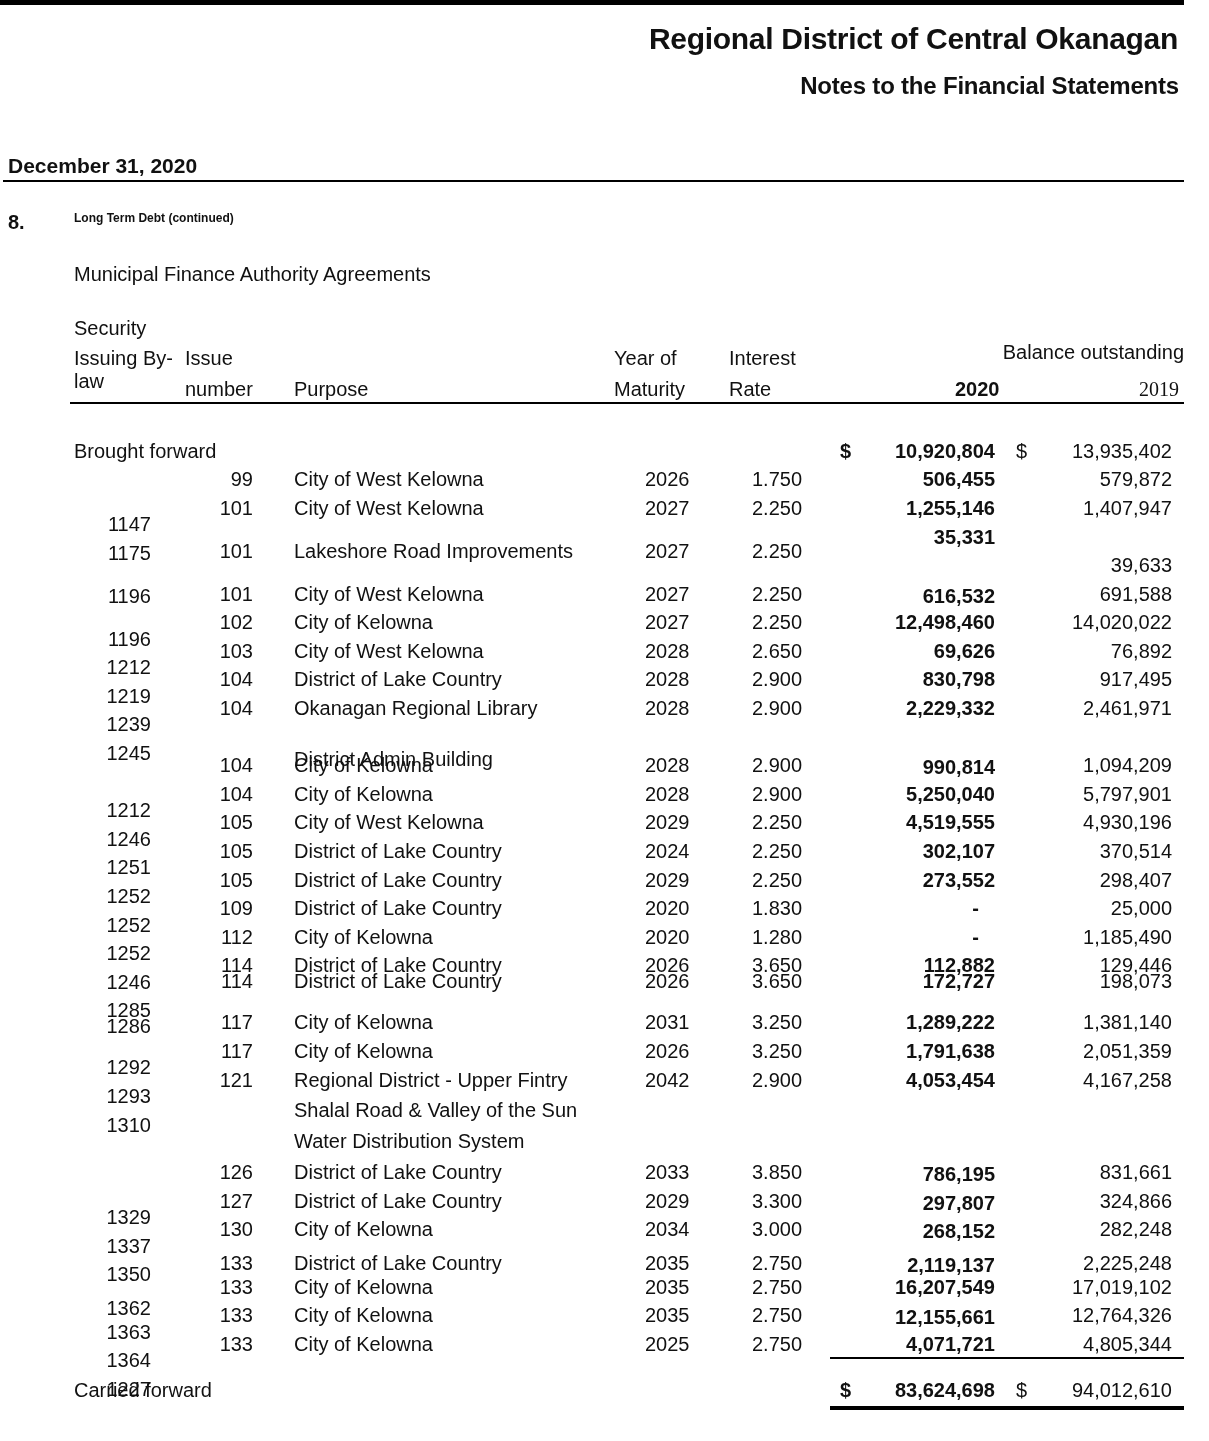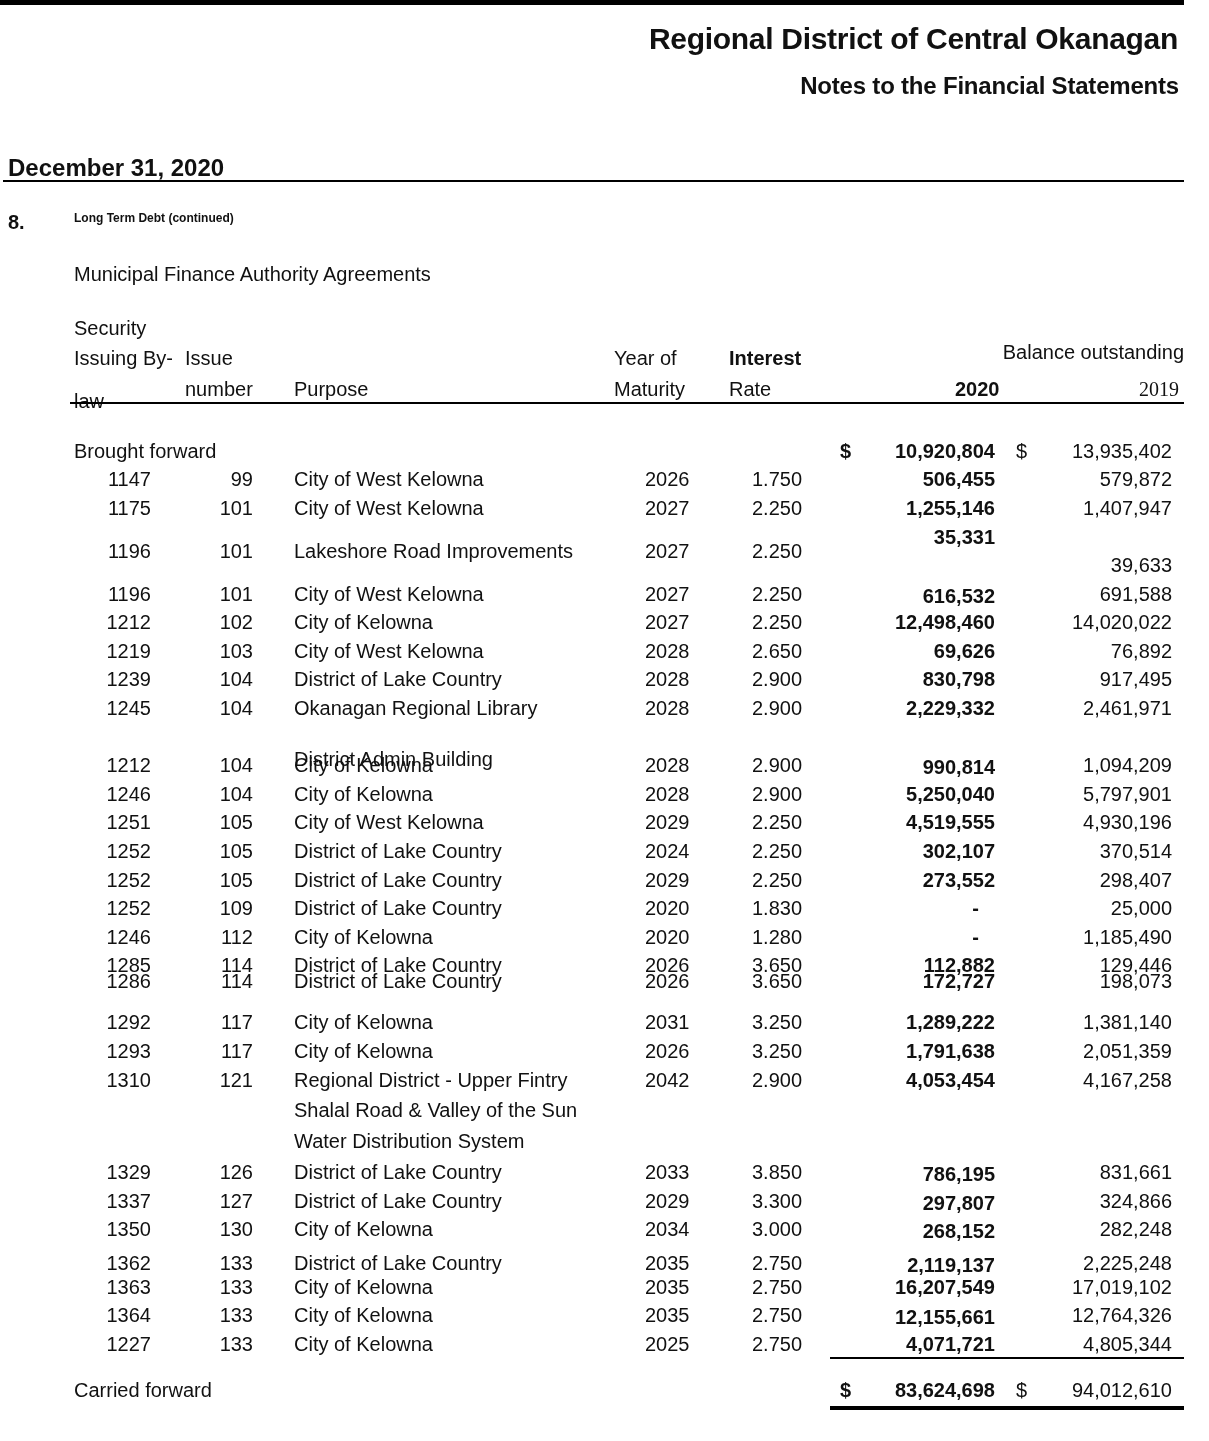--- a/index.html
+++ b/index.html
@@ -4,32 +4,32 @@
 <style>
   html, body { margin: 0; padding: 0; background: #ffffff; }
   body {
     width: 1209px; height: 1441px; position: relative; overflow: hidden;
     font-family: "Liberation Sans", "DejaVu Sans", sans-serif;
     color: #111111;
   }
   .topbar { position: absolute; left: 0; top: 0; width: 1184px; height: 5px; background: #000; }
   .org-title { position: absolute; right: 31px; top: 22px; font-size: 30px; font-weight: bold; letter-spacing: -0.3px; }
   .doc-subtitle { position: absolute; right: 30px; top: 72px; font-size: 24px; font-weight: bold; letter-spacing: -0.2px; }
-  .date { position: absolute; left: 8px; top: 154px; font-size: 24px; font-weight: bold; }
+  .date { position: absolute; left: 8px; top: 154px; font-size: 21px; font-weight: bold; }
   .date-rule { position: absolute; left: 3px; top: 180px; width: 1181px; height: 2px; background: #000; }
   .note-num { position: absolute; left: 8px; top: 211px; font-size: 20px; font-weight: bold; }
   .note-title { position: absolute; left: 74px; top: 211px; font-size: 12px; font-weight: bold; }
   .section-title { position: absolute; left: 74px; top: 263px; font-size: 20px; }
 
   .hdr { position: absolute; font-size: 20px; white-space: nowrap; }
   .hdr-rule { position: absolute; left: 70px; top: 402px; width: 1114px; height: 2px; background: #000; }
 
   .row { position: absolute; left: 0; width: 1209px; height: 28px; font-size: 20px; }
   .row span { position: absolute; white-space: nowrap; top: 0; }
-  .c-bylaw { right: 1058px; text-align: right; }
+  .c-bylaw { right: 1058px; text-align: right; margin-top: 45px; }
   .c-issue { right: 956px; text-align: right; }
   .c-purpose { left: 294px; }
   .c-year { left: 645px; }
   .c-rate { left: 752px; }
   .c-dollar20 { left: 840px; font-weight: bold; }
   .c-bal20 { right: 214px; text-align: right; font-weight: bold; }
   .c-dollar19 { left: 1016px; }
   .c-bal19 { right: 37px; text-align: right; }
   .cont-line { position: absolute; left: 294px; font-size: 20px; }
 
@@ -45,27 +45,27 @@
 <div class="date">December 31, 2020</div>
 <div class="date-rule"></div>
 
 <div class="note-num">8.</div>
 <div class="note-title">Long Term Debt (continued)</div>
 <div class="section-title">Municipal Finance Authority Agreements</div>
 
 <div>
   <span class="hdr" style="left:74px; top:317px;">Security</span>
   <span class="hdr" style="left:74px; top:347px;">Issuing By-</span>
-  <span class="hdr" style="left:74px; top:390px;">law</span>
+  <span class="hdr" style="left:74px; top:370px;">law</span>
   <span class="hdr" style="left:185px; top:347px;">Issue</span>
   <span class="hdr" style="left:185px; top:378px;">number</span>
   <span class="hdr" style="left:294px; top:378px;">Purpose</span>
   <span class="hdr" style="left:614px; top:347px;">Year of</span>
   <span class="hdr" style="left:614px; top:378px;">Maturity</span>
-  <span class="hdr" style="left:729px; top:347px;font-weight:bold;">Interest</span>
+  <span class="hdr" style="left:729px; top:347px;">Interest</span>
   <span class="hdr" style="left:729px; top:378px;">Rate</span>
   <span class="hdr" style="right:25px; top:341px;">Balance outstanding</span>
   <span class="hdr" style="left:955px; top:378px; font-weight:bold;">2020</span>
   <span class="hdr" style="right:30px; top:378px;font-family:Liberation Serif, serif;">2019</span>
 </div>
 <div class="hdr-rule"></div>
 
 <div class="row" style="top:440px;">
   <span style="left:74px;">Brought forward</span>
   <span class="c-dollar20" style="font-weight:bold;">$</span>

